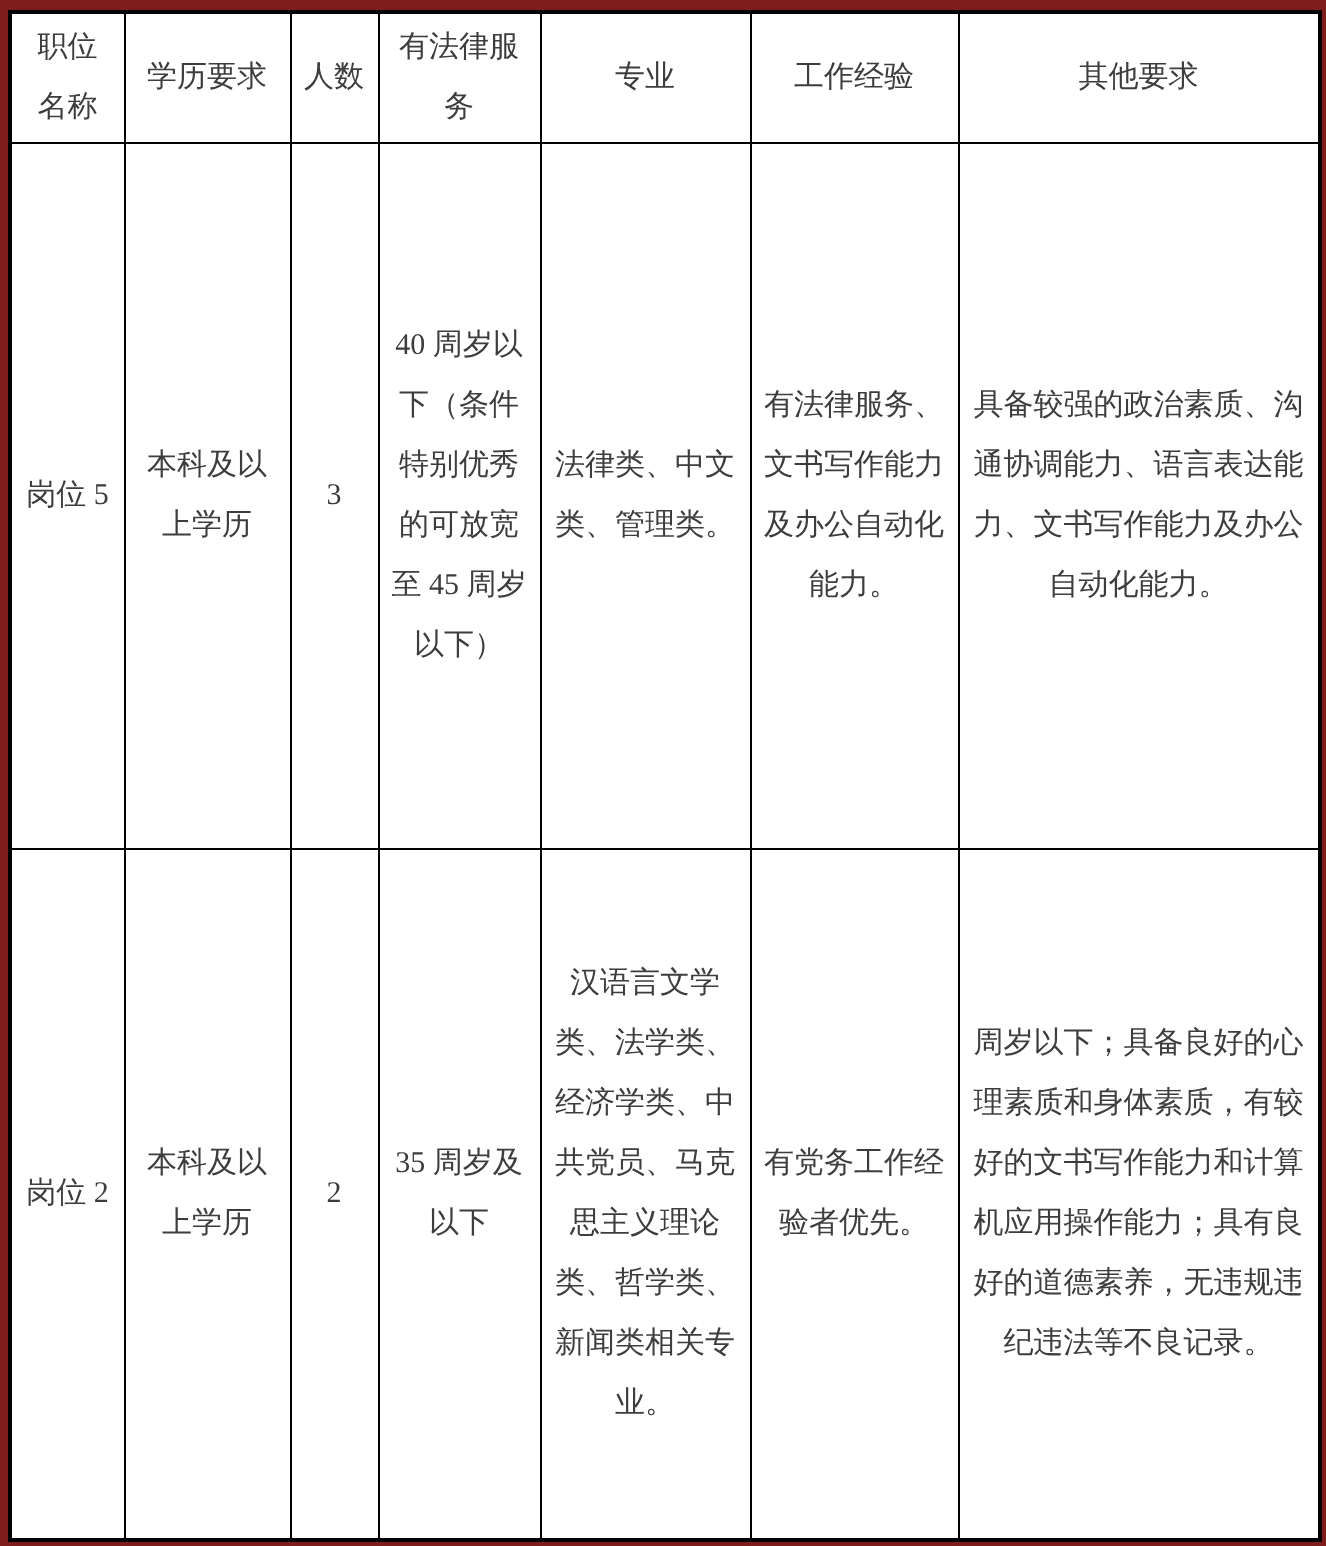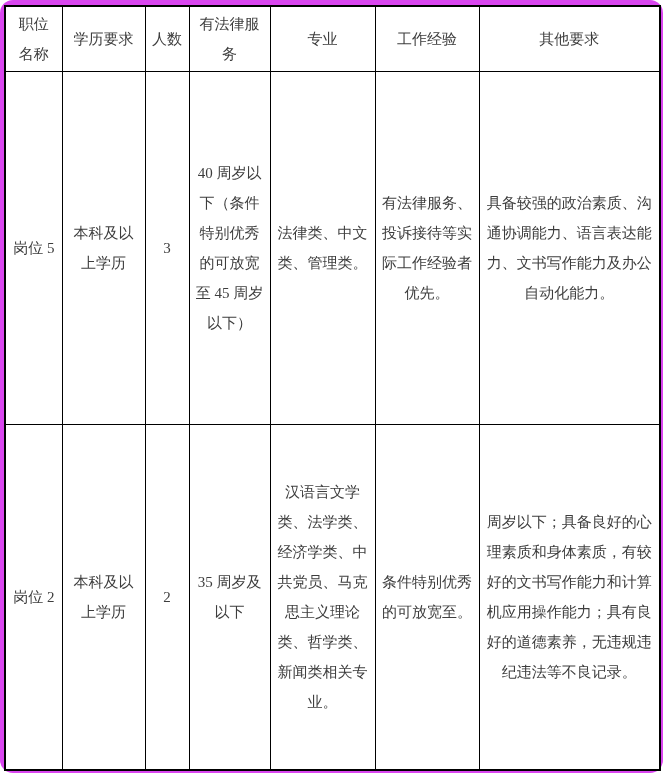--- a/index.html
+++ b/index.html
@@ -8,22 +8,21 @@
     background: #ffffff;
     width: 663px;
     height: 773px;
     overflow: hidden;
     font-family: "Liberation Serif", "DejaVu Serif", serif;
   }
   .page {
     position: relative;
     width: 663px;
     height: 773px;
-    background: #d946ef;
-    border-radius: 13px;
+    background: #7f1d1d;
   }
   table.job-table {
     position: absolute;
     left: 4px;
     top: 5px;
     width: 655px;
     border-collapse: collapse;
     table-layout: fixed;
     border: 2px solid #000000;
     background: #ffffff;
@@ -79,27 +78,27 @@
         <th class="col-other">其他要求</th>
       </tr>
     </thead>
     <tbody>
       <tr class="data-row-1">
         <td>岗位 5</td>
         <td>本科及以上学历</td>
         <td>3</td>
         <td>40 周岁以下（条件特别优秀的可放宽至 45 周岁以下）</td>
         <td>法律类、中文类、管理类。</td>
-        <td>有法律服务、投诉接待等实际工作经验者优先。</td>
+        <td>有法律服务、文书写作能力及办公自动化能力。</td>
         <td>具备较强的政治素质、沟通协调能力、语言表达能力、文书写作能力及办公自动化能力。</td>
       </tr>
       <tr class="data-row-2">
         <td>岗位 2</td>
         <td>本科及以上学历</td>
         <td>2</td>
         <td>35 周岁及以下</td>
         <td>汉语言文学类、法学类、经济学类、中共党员、马克思主义理论类、哲学类、新闻类相关专业。</td>
-        <td>条件特别优秀的可放宽至。</td>
+        <td>有党务工作经验者优先。</td>
         <td>周岁以下；具备良好的心理素质和身体素质，有较好的文书写作能力和计算机应用操作能力；具有良好的道德素养，无违规违纪违法等不良记录。</td>
       </tr>
     </tbody>
   </table>
 </div>
 
 </body></html>

